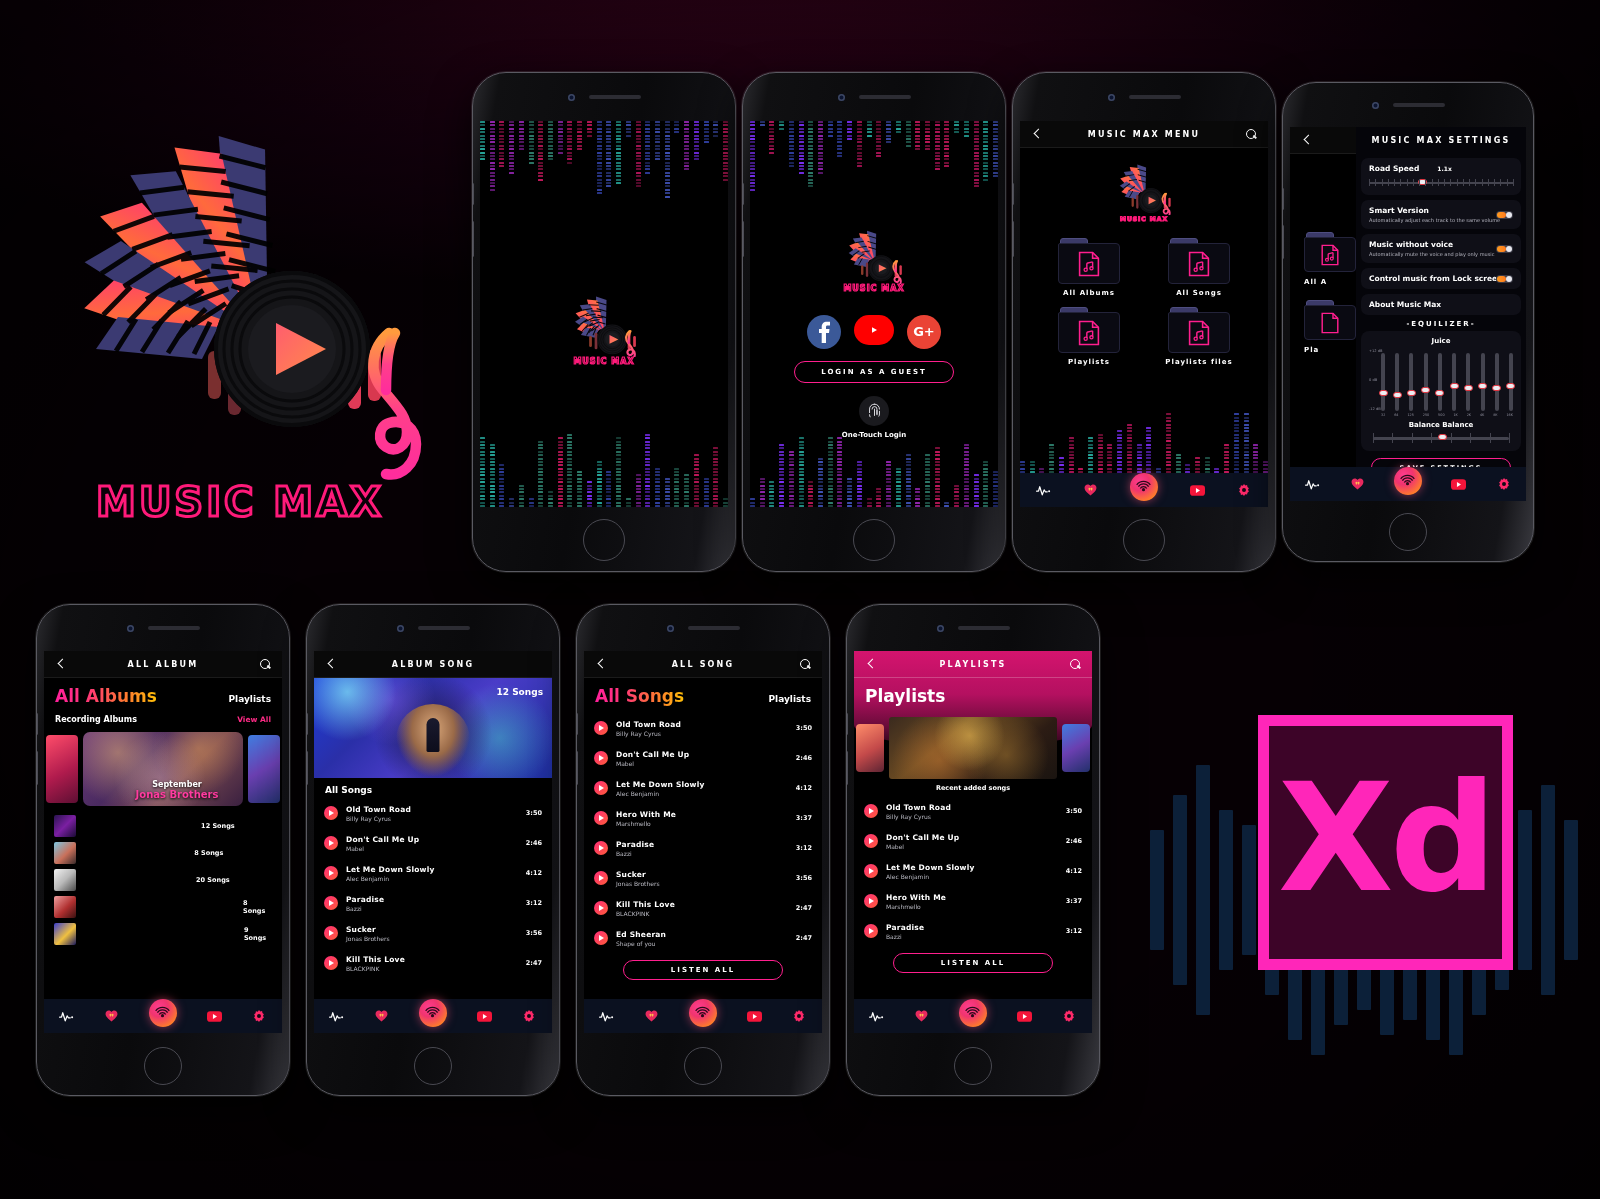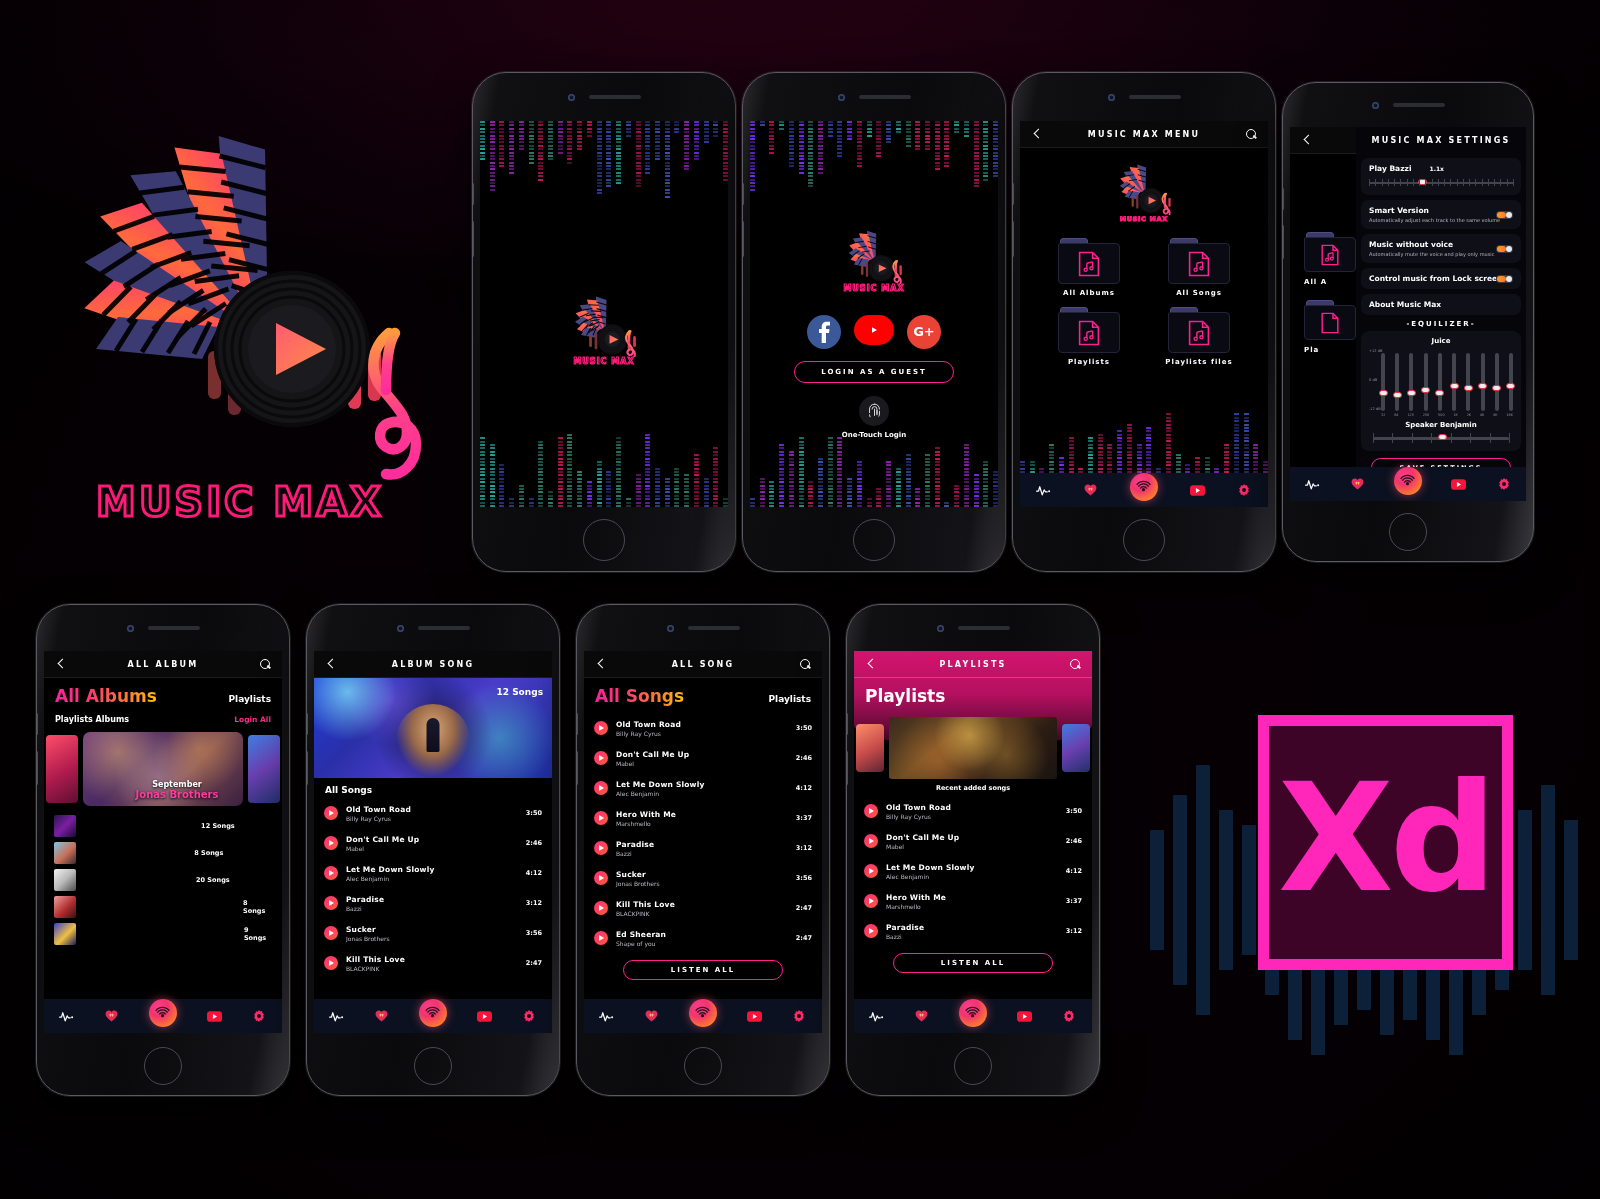--- a/index.html
+++ b/index.html
@@ -2496,21 +2496,21 @@
         </div>
       </div>
 
       <div style="position:absolute;left:66px;right:0;top:0;bottom:0;background:#05050a;padding:0 0 0 0;overflow:hidden;">
         <div style="height:27px;display:flex;align-items:center;justify-content:center;">
           <span class="navtitle">MUSIC MAX SETTINGS</span>
         </div>
         <div style="padding:4px 5px 0 5px;">
           <div class="playspeed">
             <div class="psrow">
-              <span class="h">Play Bazzi</span>
+              <span class="h">Road Speed</span>
               <span class="v">1.1x</span>
             </div>
             <div class="pstrack" id="ps-track">
               <div class="bar"></div>
               <div class="kn"></div>
             <div class="tick" style="left: 0%;"></div>
                 <div class="tick" style="left: 4.34783%;"></div>
                 <div class="tick" style="left: 8.69565%;"></div>
                 <div class="tick" style="left: 13.0435%;"></div>
                 <div class="tick" style="left: 17.3913%;"></div>
@@ -2599,21 +2599,21 @@
                 <span>64</span>
                 <span>125</span>
                 <span>250</span>
                 <span>500</span>
                 <span>1K</span>
                 <span>2K</span>
                 <span>4K</span>
                 <span>8K</span>
                 <span>16K</span>
               </div>
-            <div class="balhead">Speaker Benjamin</div>
+            <div class="balhead">Balance Balance</div>
             <div class="baltrack" id="bal-track">
               <div class="bar"></div>
               <div class="tick" style="left: 0%;"></div>
                 <div class="tick" style="left: 14.2857%;"></div>
                 <div class="tick" style="left: 28.5714%;"></div>
                 <div class="tick" style="left: 42.8571%;"></div>
                 <div class="tick" style="left: 57.1429%;"></div>
                 <div class="tick" style="left: 71.4286%;"></div>
                 <div class="tick" style="left: 85.7143%;"></div>
                 <div class="tick" style="left: 100%;"></div>
@@ -2675,22 +2675,22 @@
       <div class="navbar">
         <span class="icon-back"></span>
         <span class="navtitle">ALL ALBUM</span>
         <span class="icon-search"></span>
       </div>
       <div style="display:flex;align-items:baseline;justify-content:space-between;padding:8px 11px 0;">
         <span class="grad-title">All Albums</span>
         <span class="plabel">Playlists</span>
       </div>
       <div class="featuredrow" style="margin-top:9px;">
-        <span class="a">Playlists Albums</span>
-        <span class="b">Login All</span>
+        <span class="a">Recording Albums</span>
+        <span class="b">View All</span>
       </div>
       <div class="carousel">
         <div class="side" style="background:linear-gradient(150deg,#ff4d6a,#b01b4d 55%,#5d0f33);"></div>
         <div class="center" style="background:linear-gradient(135deg,#6b3b7a 0%,#4a2a60 38%,#7a4a52 62%,#3a2040 100%);">
           <div style="position:absolute;inset:0;background:radial-gradient(circle at 22% 28%,rgba(255,200,120,.45),transparent 38%),radial-gradient(circle at 72% 22%,rgba(255,180,90,.4),transparent 35%),radial-gradient(circle at 48% 62%,rgba(230,190,210,.35),transparent 48%);"></div>
           <div class="cap">
             <div class="m">September</div>
             <div class="n">Jonas Brothers</div>
           </div>
         </div>

